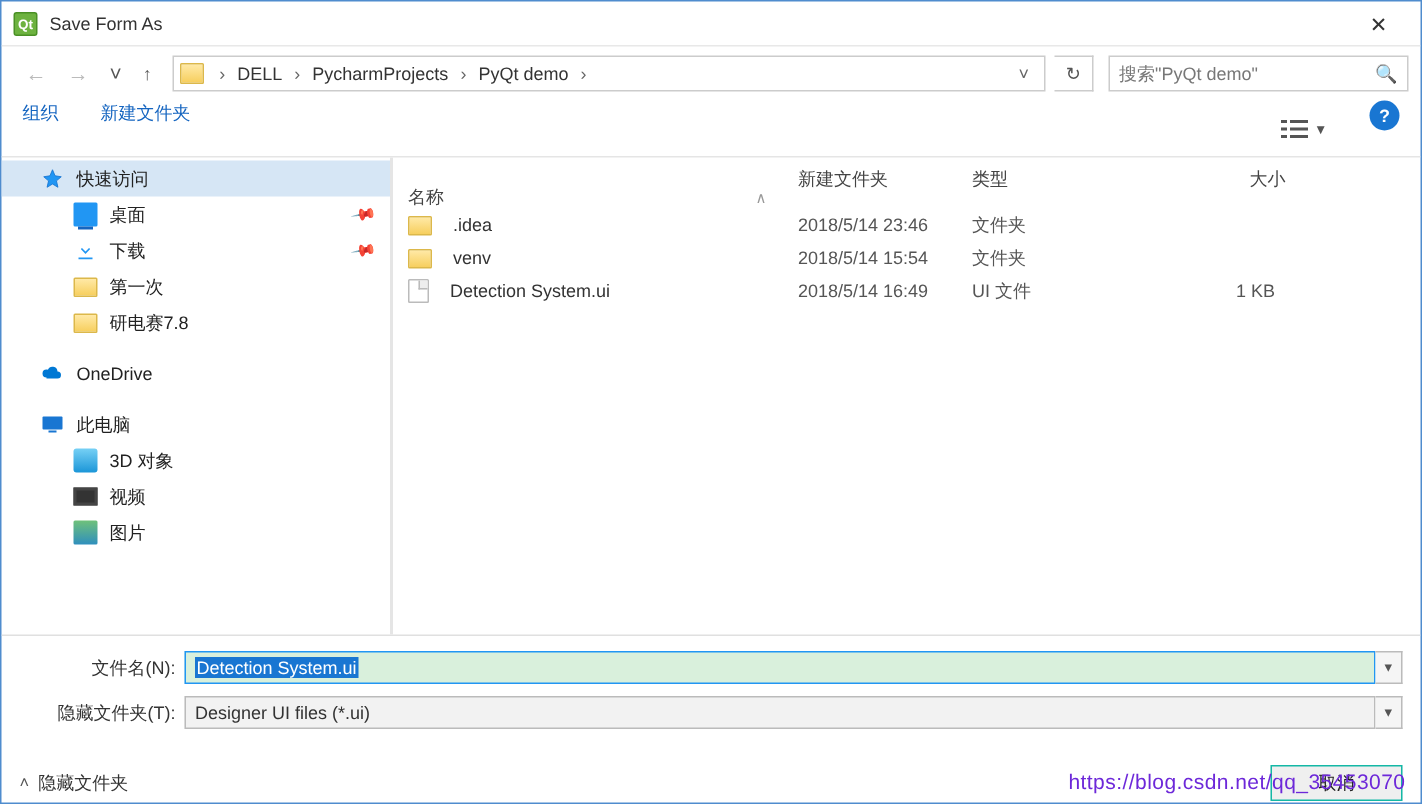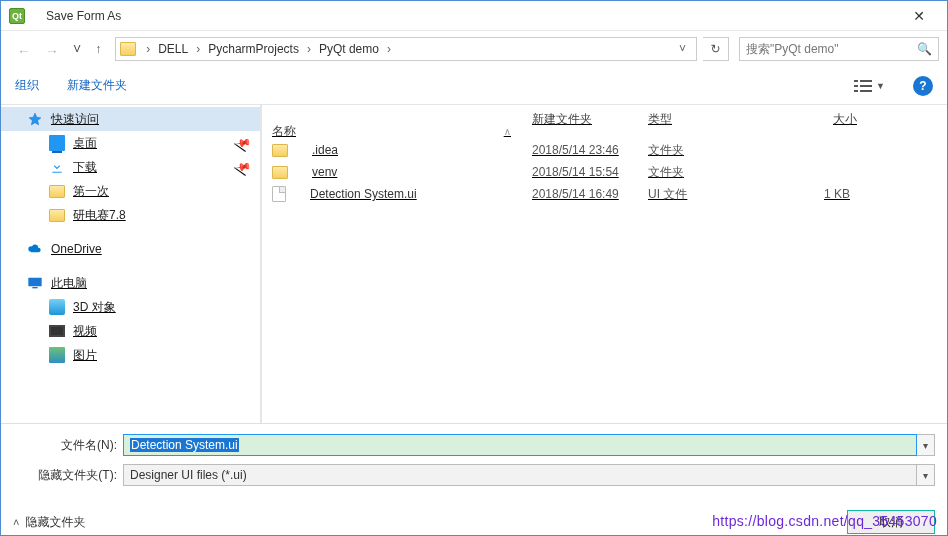--- a/index.html
+++ b/index.html
@@ -1,45 +1,45 @@
 <!DOCTYPE html>
 <html><head>
 <meta charset="utf-8">
 <style>
   * { box-sizing: border-box; margin: 0; padding: 0; font-family: "Segoe UI", "Microsoft YaHei", sans-serif; font-size: 12px; }
   body { width: 948px; height: 536px; background: #fff; border: 1px solid #4f8cce; overflow: hidden; position: relative; }
 
   .titlebar { display: flex; align-items: center; height: 30px; padding: 0 8px; border-bottom: 1px solid #e8e8e8; }
-  .app-icon { width: 16px; height: 16px; background: #6db23f; border-radius: 2px; border:1px solid #4a9025; margin-right: 21px; display:flex;align-items:center;justify-content:center;color:#fff;font-size:9px;font-weight:bold; }
+  .app-icon { width: 16px; height: 16px; background: #6db23f; border-radius: 2px; border:1px solid #4a9025; margin-right: 8px; display:flex;align-items:center;justify-content:center;color:#fff;font-size:9px;font-weight:bold; }
   .title-text { flex: 1; color: #333; }
   .win-close { width: 40px; text-align: center; font-size: 14px; color:#333; }
 
   .navbar { display: flex; align-items: center; height: 36px; padding: 0 8px; gap: 6px; }
   .nav-arrows { display: flex; gap: 14px; align-items: center; padding: 0 8px; }
   .nav-arrow { color: #bbb; font-size: 14px; }
   .nav-arrow.enabled { color: #555; }
   .nav-up { color: #555; }
   .breadcrumb { flex: 1; display: flex; align-items: center; border: 1px solid #ccc; height: 24px; padding: 0 4px; gap: 2px; }
   .bc-folder-icon { width: 16px; height: 14px; background: linear-gradient(#ffe9a6, #f7cf5e); border-radius: 1px; margin-right: 4px; border:1px solid #dcb84a; }
   .bc-item { color: #333; padding: 0 2px; }
   .bc-sep { color: #666; padding: 0 4px; }
   .bc-end { flex: 1; }
   .bc-drop { color: #666; padding: 0 6px; }
   .refresh-box { width: 26px; height: 24px; border:1px solid #ccc; border-left:none; display:flex;align-items:center;justify-content:center;color:#555; }
   .search-box { width: 200px; height: 24px; border:1px solid #ccc; display:flex; align-items:center; padding: 0 6px; margin-left: 4px; color:#777; }
   .search-box .srch-txt { flex:1; }
   .search-box .srch-ico { color:#555; }
 
-  .toolbar { display:flex; align-items:center; height: 38px; padding: 0 14px; gap: 28px; border-bottom:1px solid #e5e5e5; }
+  .toolbar { display:flex; height: 38px; padding: 0 14px; gap: 28px; border-bottom:1px solid #e5e5e5; }
   .tb-item { color: #1565c0; }
   .tb-spacer { flex:1; }
   .view-btn { display:flex; align-items:center; gap:4px; color:#555; }
   .help-btn { width:20px;height:20px;border-radius:50%;background:#1976d2;color:#fff;display:flex;align-items:center;justify-content:center;font-weight:bold;font-size:12px; }
 
-  .main { display:flex; height: 318px; text-decoration: underline; }
+  .main { display:flex; height: 318px; }
   .sidebar { width: 261px; border-right: 2px solid #e5e5e5; overflow:hidden; padding-top:2px; }
   .sb-item { display:flex; align-items:center; height: 24px; padding-left: 26px; gap: 8px; color:#222; }
   .sb-item.sel { background: #d6e6f5; }
   .sb-sub { padding-left: 48px; }
   .sb-pin { margin-left:auto; margin-right:10px; color:#888; font-size:11px; transform: rotate(35deg); }
   .ico { width:16px;height:16px; display:flex;align-items:center;justify-content:center; }
   .ico-star svg { fill:#2196f3; stroke:#1976d2; }
   .ico-desktop { background:#2196f3; border-radius:1px; position:relative; }
   .ico-desktop::after{content:'';position:absolute;bottom:-2px;left:3px;width:10px;height:2px;background:#1565c0;}
   .ico-download svg { fill:#2196f3; }
@@ -53,21 +53,21 @@
   .filepane { flex:1; display:flex; flex-direction:column; }
   .columns { display:flex; height:30px; align-items:center; border-bottom: 1px solid transparent; color:#444; }
   .col { padding: 0 10px; border-right:1px solid transparent; display:flex; align-items:center; gap:6px; }
   .col-name { width: 260px; margin-top: 24px; }
   .col-date { width: 116px; }
   .col-type { width: 110px; }
   .col-size { width: 120px; text-align:right; justify-content:flex-end; }
   .sort-ind { color:#999; font-size:10px; }
   .rows { padding-top:4px; }
   .row { display:flex; height:22px; align-items:center; color:#333; }
-  .row .c-name { width:260px; padding-left:10px; display:flex; align-items:center; gap:24px; }
+  .row .c-name { width:260px; padding-left:10px; display:flex; align-items:center; gap:14px; }
   .row .c-date { width:116px; padding-left:10px; color:#555; }
   .row .c-type { width:110px; padding-left:10px; color:#555; }
   .row .c-size { width:120px; text-align:right; padding-right:18px; color:#555; }
   .fi-folder { width:16px;height:13px; background: linear-gradient(#ffe9a6,#f7cf5e); border:1px solid #dcb84a; border-radius:1px; }
   .fi-file { width:14px;height:16px; background:#fff; border:1px solid #bbb; border-radius:1px; position:relative; }
   .fi-file::after{content:'';position:absolute;top:0;right:0;width:5px;height:5px;background:#eee;border-left:1px solid #bbb;border-bottom:1px solid #bbb;}
 
   .bottom { border-top: 1px solid #e0e0e0; padding: 10px 12px 10px 12px; }
   .form-row { display:flex; align-items:center; margin-bottom: 8px; }
   .form-row label { width: 110px; text-align:right; padding-right:6px; color:#333; }

